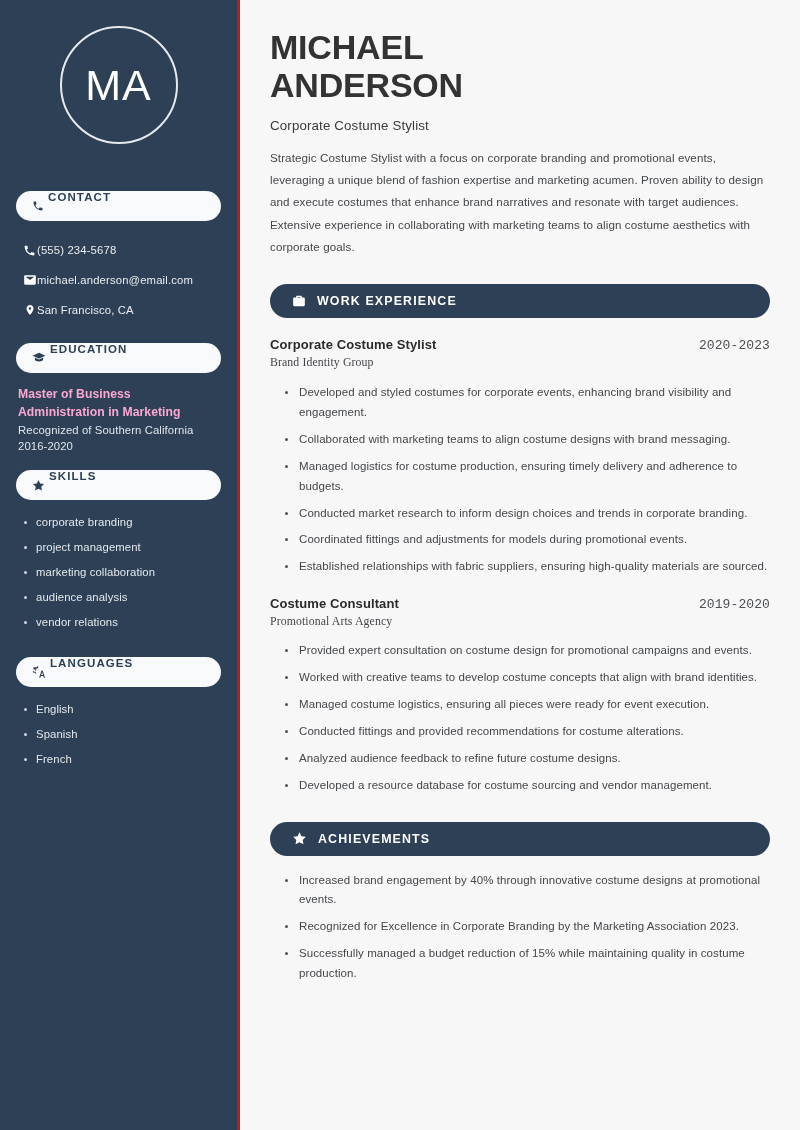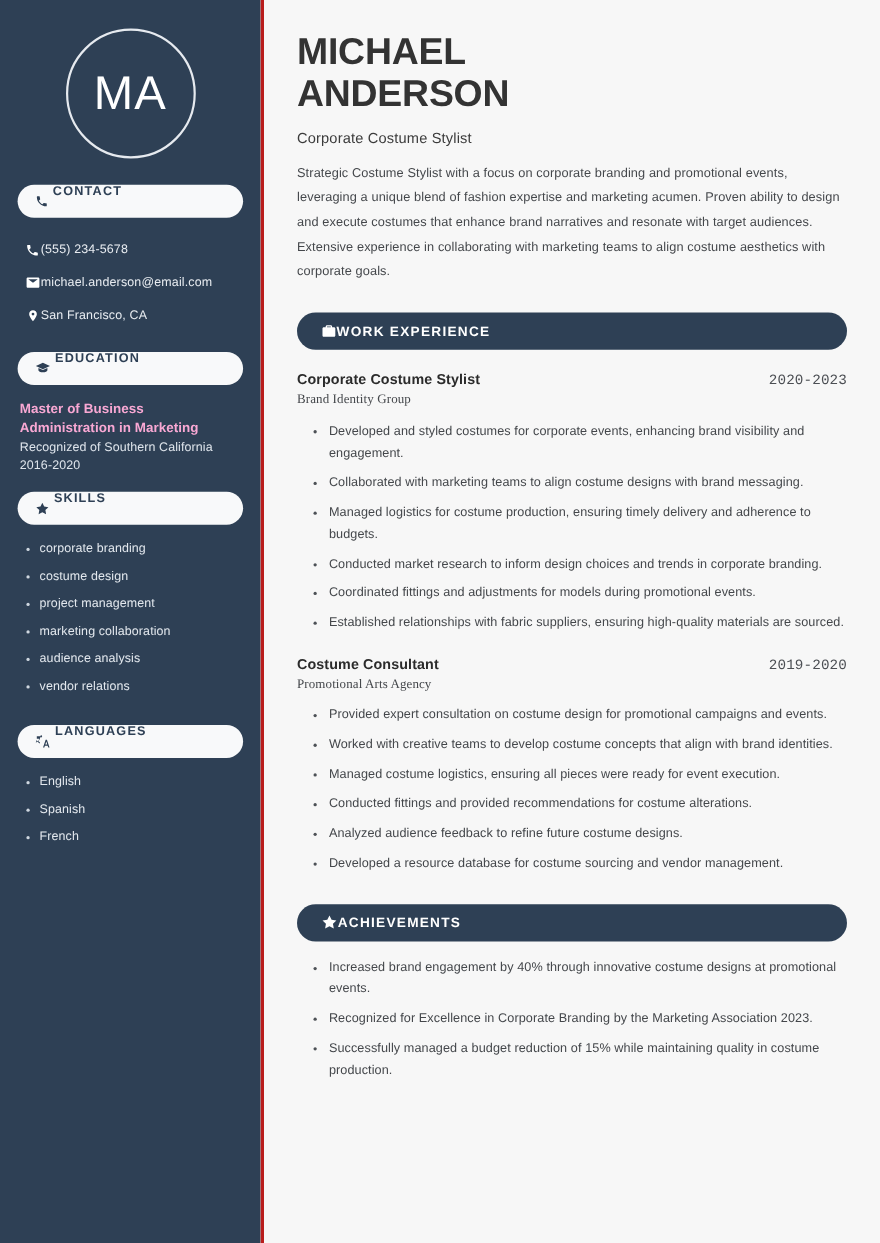--- a/index.html
+++ b/index.html
@@ -26,21 +26,21 @@
     flex: 0 0 237px;
     background: #2e4055;
     padding: 0 0 20px 0;
     color: #ffffff;
   }
 
   .avatar-wrap {
     display: flex;
     justify-content: center;
     padding-top: 26px;
-    padding-bottom: 24px;
+    padding-bottom: 47px;
   }
   .avatar {
     width: 118px;
     height: 118px;
     border-radius: 50%;
     border: 2px solid #e6eaef;
     display: flex;
     align-items: center;
     justify-content: center;
   }
@@ -170,20 +170,21 @@
   }
 
   .section-bar {
     margin-top: 26px;
     background: #2e4055;
     border-radius: 999px;
     height: 34px;
     display: flex;
     align-items: center;
     padding: 0 22px;
+    gap: 11px;
   }
   .section-bar-label {
     font-size: 12.4px;
     font-weight: bold;
     color: #ffffff;
     letter-spacing: 1.15px;
     text-transform: uppercase;
   }
   .section-bar .ico { display: flex; align-items: center; }
 
@@ -311,21 +312,20 @@
       <span class="ico">
         <svg width="13" height="13" viewBox="0 0 24 24" fill="#2e4055">
             <path d="M12 2l3.1 6.3 7 1-5 4.9 1.2 6.9L12 17.8 5.7 21.1 6.9 14.2l-5-4.9 7-1L12 2z"></path>
           </svg>
       </span>
       <span class="pill-label">SKILLS</span>
     </div>
 
     <ul class="side-list">
       <li>corporate branding</li>
-      <li>costume design</li>
       <li>project management</li>
       <li>marketing collaboration</li>
       <li>audience analysis</li>
       <li>vendor relations</li>
     </ul>
 
     <div class="gap-lang"></div>
     <div class="pill">
       <span class="ico">
         <svg width="14" height="14" viewBox="0 0 24 24" fill="#2e4055">

